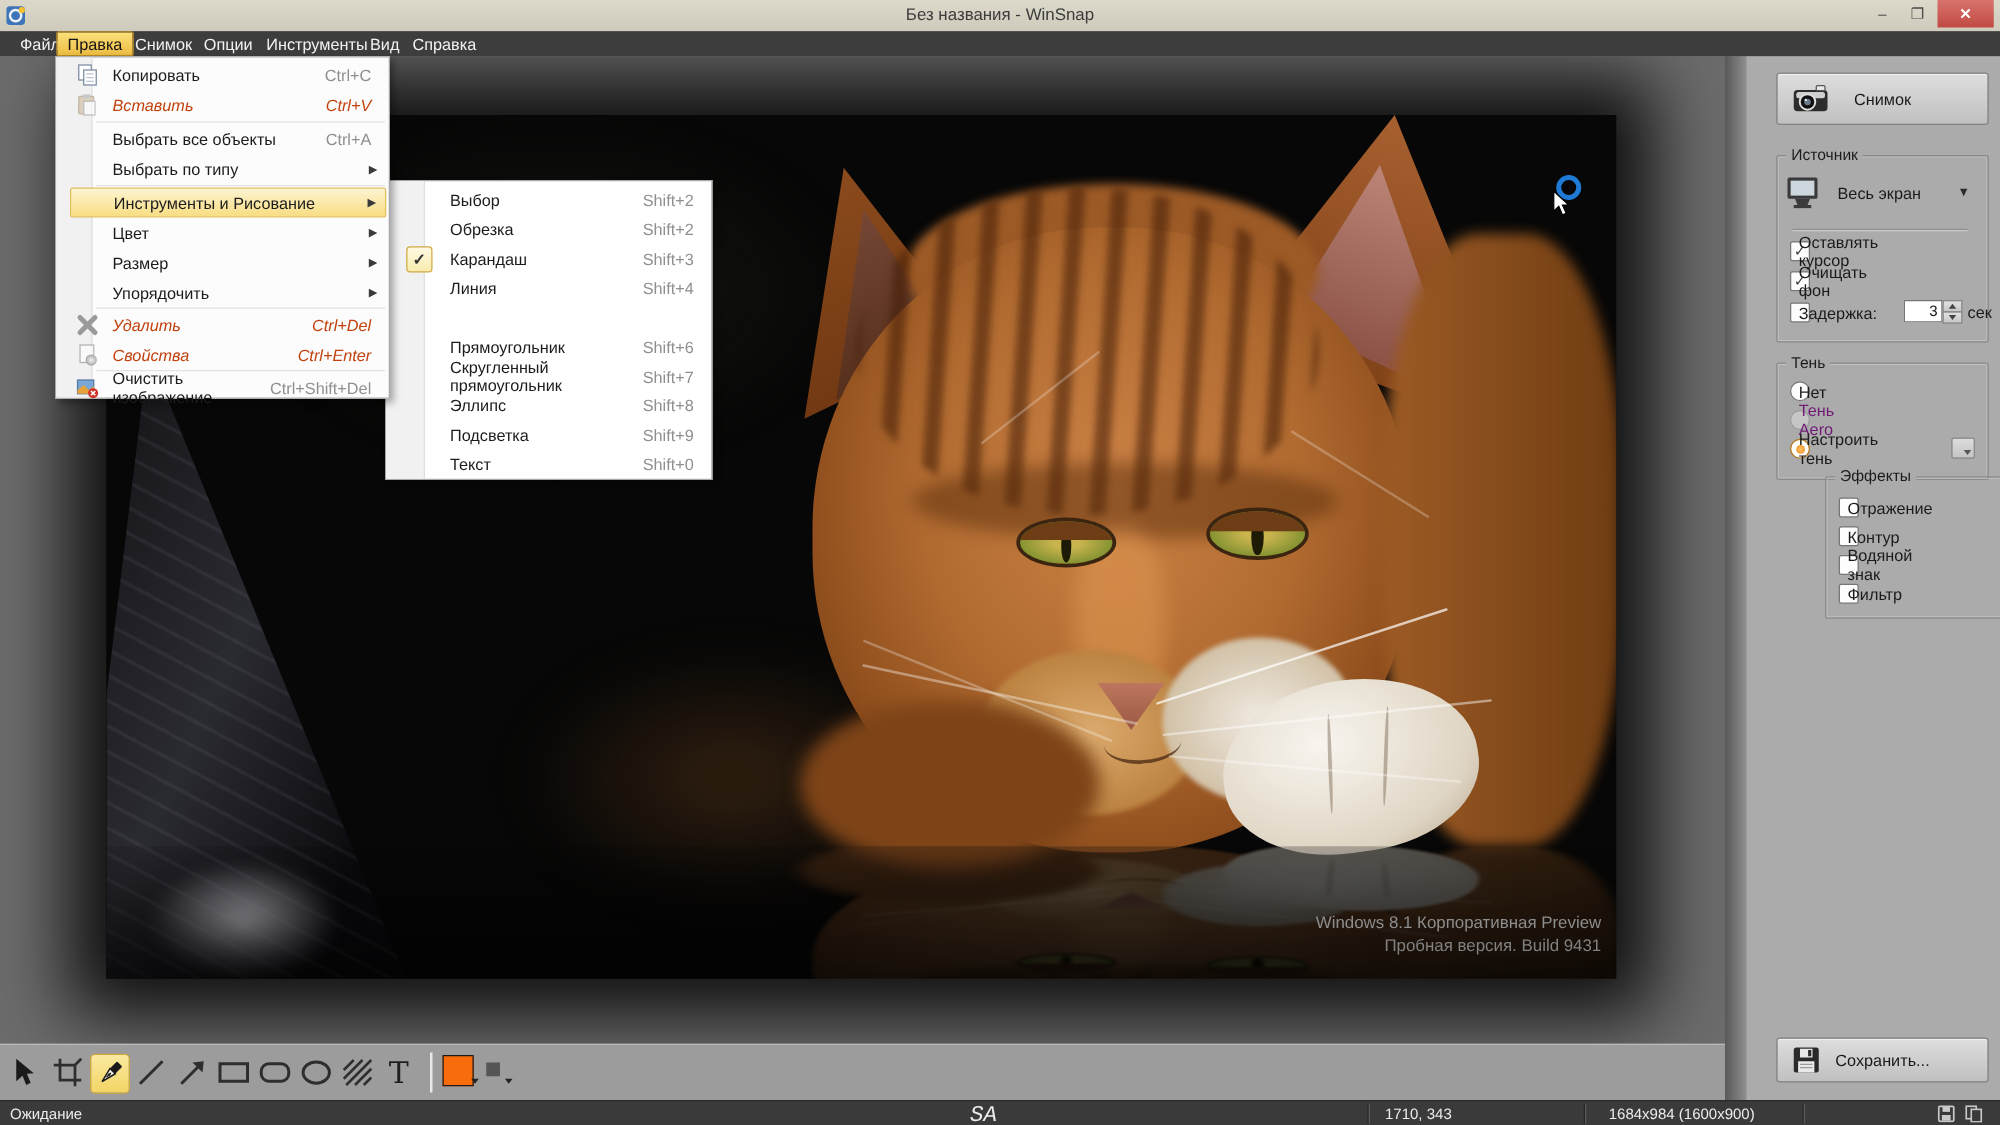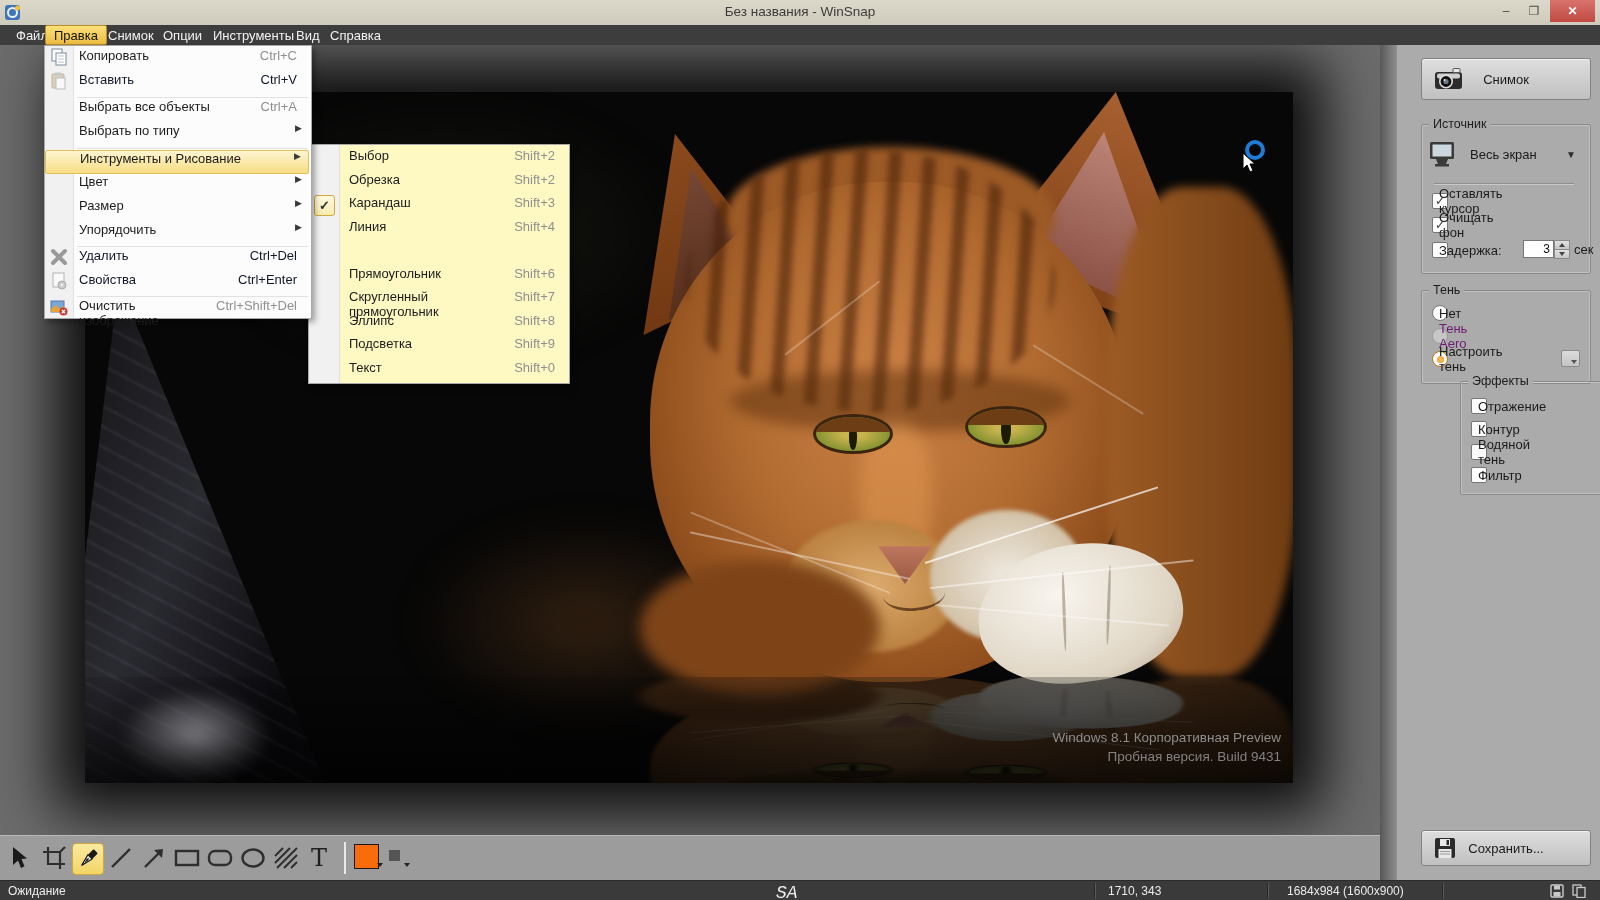--- a/index.html
+++ b/index.html
@@ -106,30 +106,30 @@
   .cap1{top:638px;}
   .cap2{top:657px;color:#818181;}
   .busy-ring{left:1160px;top:48px;width:12px;height:12px;border:4px solid #1e7ad4;
     border-radius:50%;}
   .cursor-arrow{left:1156px;top:60px;}
   
   .menu-panel{left:44px;top:45px;width:266px;height:272px;background:#fcfcfc;
     border:1px solid #a8a8a8;box-shadow:3px 3px 6px rgba(0,0,0,.35);z-index:50;}
   .menu-panel::before{content:"";position:absolute;left:0;top:0;bottom:0;width:28px;
     background:#f1f1f1;border-right:1px solid #e0e0e0;}
-  .sub-panel{left:308px;top:144px;width:260px;height:238px;background:#fef9c3;
+  .sub-panel{left:308px;top:144px;width:260px;height:238px;background:#ffffff;
     border:1px solid #a8a8a8;box-shadow:3px 3px 6px rgba(0,0,0,.35);z-index:49;}
   .sub-panel::before{content:"";position:absolute;left:0;top:0;bottom:0;width:30px;
     background:#f1f1f1;border-right:1px solid #e0e0e0;}
-  .mi{position:absolute;left:0;right:2px;height:24px;display:flex;
+  .mi{position:absolute;left:11px;right:2px;height:24px;display:flex;align-items:center;
     font-size:13px;color:#1c1c1c;}
   .mi .lab{margin-left:34px;}
   .sub-panel .mi .lab{margin-left:40px;}
   .mi .sc{margin-left:auto;margin-right:12px;color:#8f8f8f;}
-  .mi.disabled .lab,.mi.disabled .sc{color:#0f172a;}
+  .mi.disabled .lab,.mi.disabled .sc{color:#c2410c;font-style:italic;}
   .mi .arrow{position:absolute;right:7px;font-size:9px;color:#3a3a3a;}
   .mi.hl{background:linear-gradient(#fdf5d2,#f8dd83);border:1px solid #e2bf5a;
     border-radius:2px;height:22px;}
   .msep{position:absolute;left:32px;right:3px;height:1px;background:#e2e2e2;}
   .mi-icon{position:absolute;left:5px;width:18px;height:18px;}
   .checkbox-hl{position:absolute;left:5px;width:19px;height:19px;border:1px solid #d2a93d;
     border-radius:3px;background:linear-gradient(#fefae2,#f8ecae);display:flex;
     align-items:center;justify-content:center;font-size:13px;color:#333;font-weight:bold;}
   
   .toolbar{left:0;top:835px;width:1380px;height:45px;background:#9c9c9c;
@@ -592,21 +592,21 @@
       <span class="row-lab">Отражение</span>
     </div>
     <div class="mini-btn" style="left:139px;top:15px"></div>
     <div class="cb-row" style="top:39px">
       <span class="cb-box"></span>
       <span class="row-lab">Контур</span>
     </div>
     <div class="mini-btn" style="left:139px;top:38px"></div>
     <div class="cb-row" style="top:62px">
       <span class="cb-box"></span>
-      <span class="row-lab">Водяной тень</span>
+      <span class="row-lab">Водяной знак</span>
     </div>
     <div class="mini-btn" style="left:139px;top:61px"></div>
     <div class="cb-row" style="top:85px">
       <span class="cb-box"></span>
       <span class="row-lab">Фильтр</span>
     </div>
     <div class="mini-btn" style="left:139px;top:84px"></div>
   </div>
 
   <div class="push-btn btn-save">

